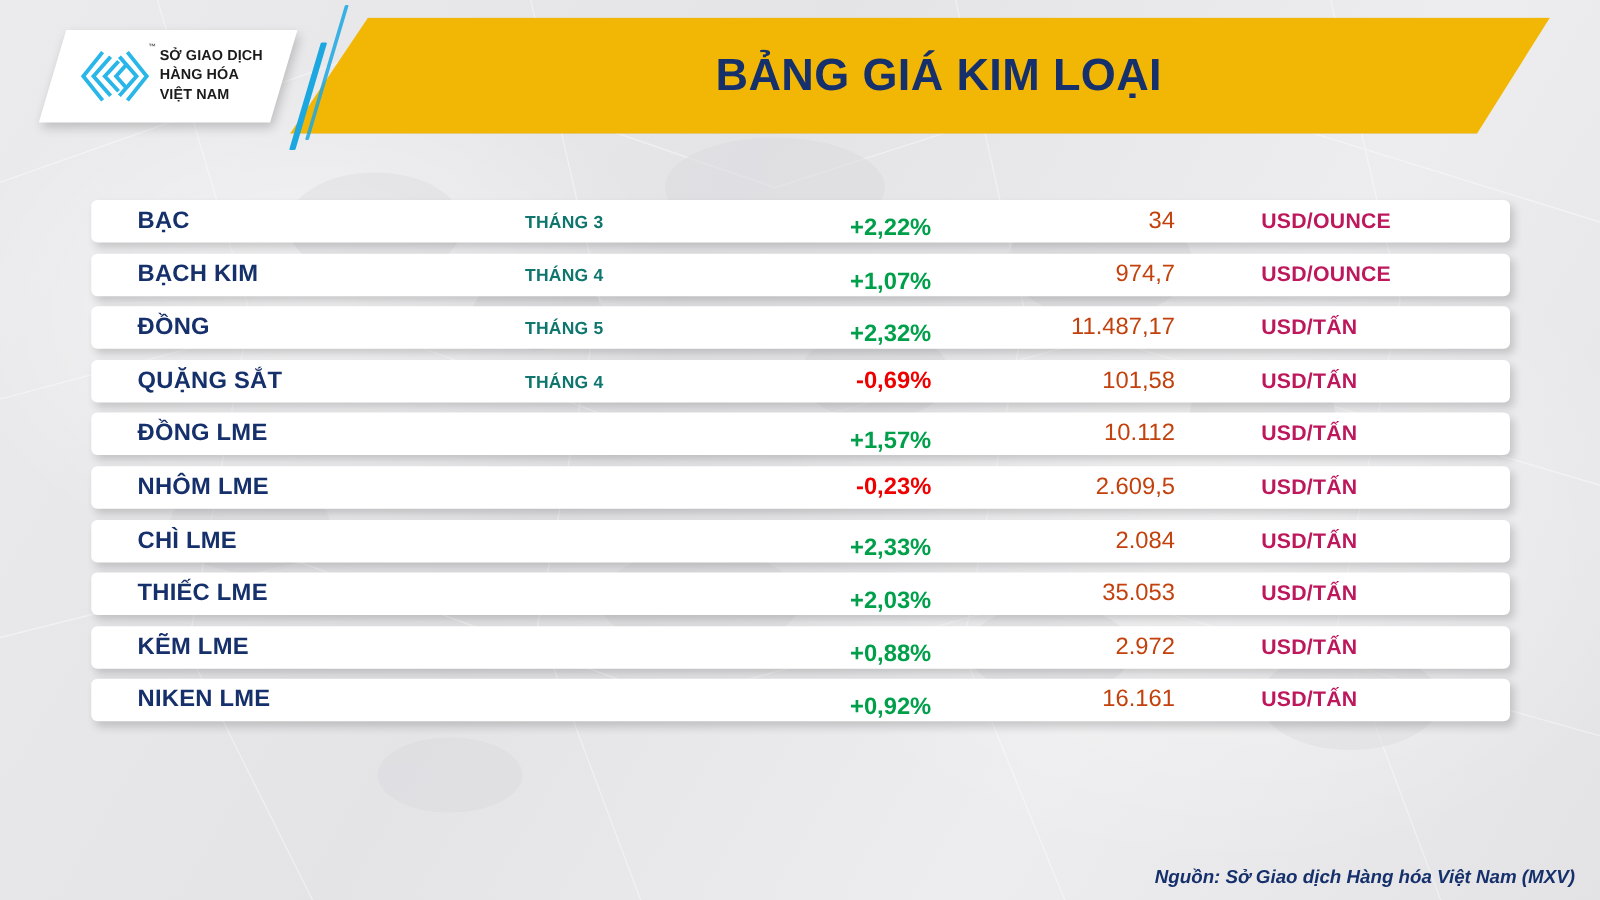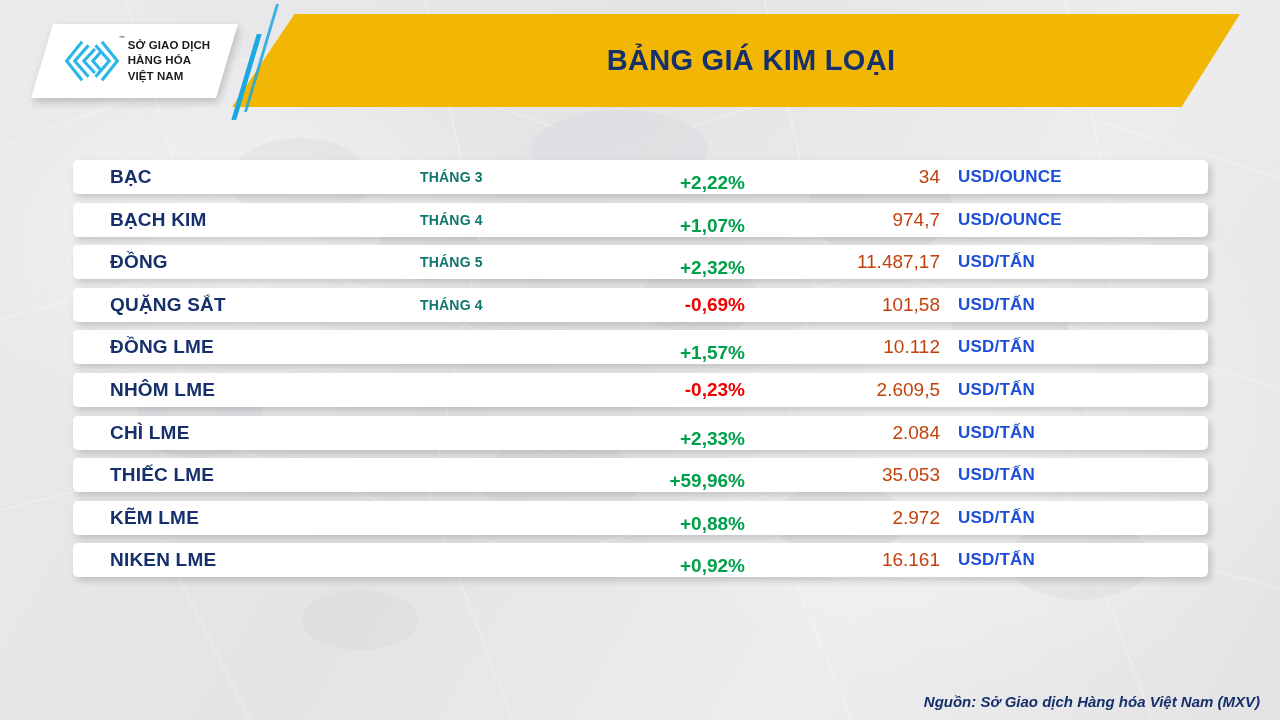--- a/index.html
+++ b/index.html
@@ -57,21 +57,21 @@
     flex-direction: column;
     align-items: center;
     justify-content: center;
     gap: 2px;
     padding-left: 30px;
   }
 
   .banner-line {
     color: #16306b;
     font-weight: bold;
-    font-size: 29px;
+    font-size: 36px;
     letter-spacing: 0.3px;
     line-height: 1.13;
     white-space: nowrap;
     text-align: center;
   }
   .banner-line.l2 { font-size: 28px; }
 
   .stripe {
     position: absolute;
     background: #1ba7e0;
@@ -175,22 +175,22 @@
     width: 167px;
     text-align: right;
     color: #c2410c;
     font-weight: normal;
     font-size: 19px;
     white-space: nowrap;
   }
 
   .c-unit {
     position: absolute;
-    left: 885px;
-    color: #1d4ed8;
+    left: 936px;
+    color: #be185d;
     font-weight: bold;
     font-size: 17px;
     letter-spacing: 0.2px;
     white-space: nowrap;
   }
 
   
   .footer {
     position: absolute;
     right: 20px;
@@ -311,21 +311,21 @@
       <div class="row">
         <div class="c-name">CHÌ LME</div>
         <div class="c-month"></div>
         <div class="c-change up">+2,33%</div>
         <div class="c-price">2.084</div>
         <div class="c-unit">USD/TẤN</div>
       </div>
       <div class="row">
         <div class="c-name">THIẾC LME</div>
         <div class="c-month"></div>
-        <div class="c-change up">+59,96%</div>
+        <div class="c-change up">+2,03%</div>
         <div class="c-price">35.053</div>
         <div class="c-unit">USD/TẤN</div>
       </div>
       <div class="row">
         <div class="c-name">KẼM LME</div>
         <div class="c-month"></div>
         <div class="c-change up">+0,88%</div>
         <div class="c-price">2.972</div>
         <div class="c-unit">USD/TẤN</div>
       </div>

